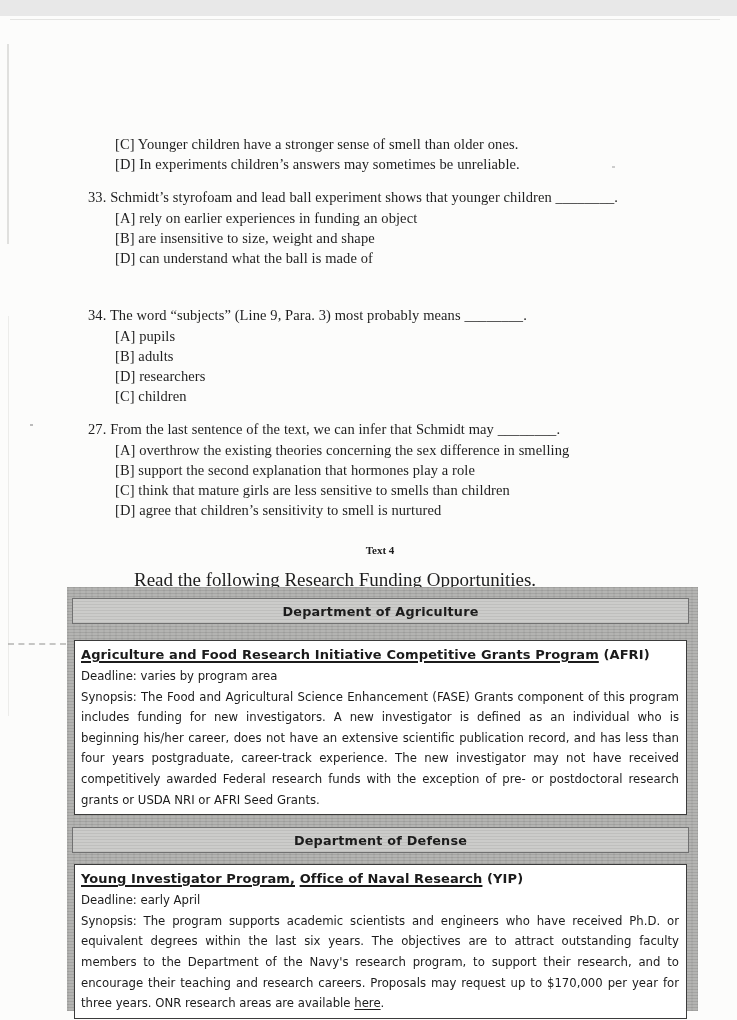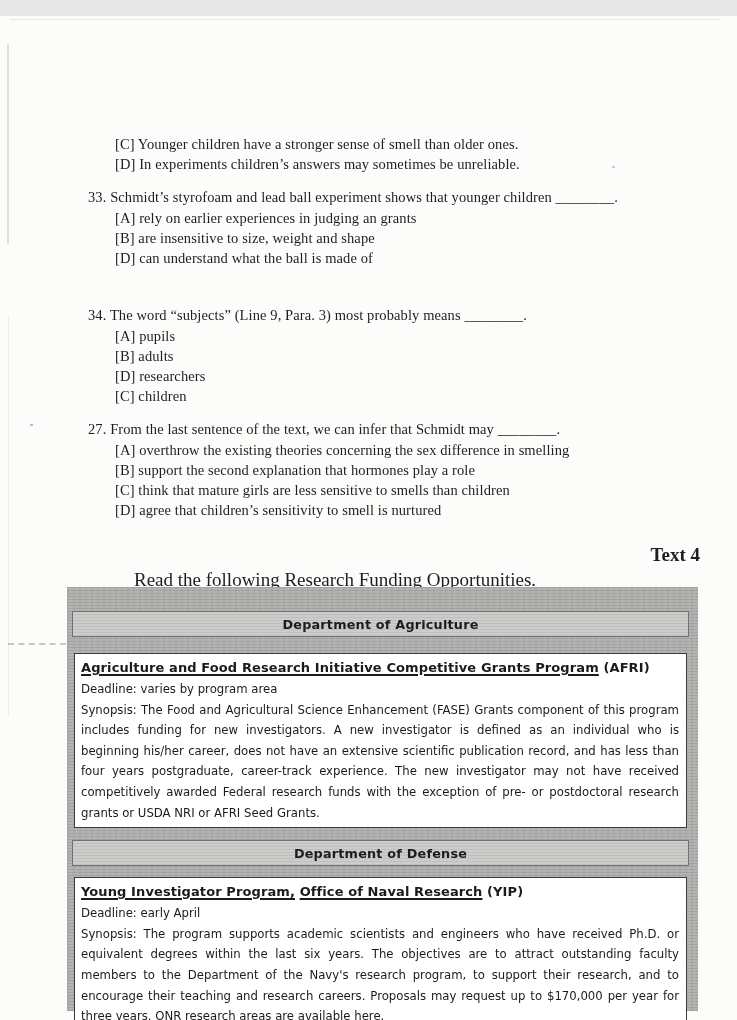--- a/index.html
+++ b/index.html
@@ -24,34 +24,34 @@
 
   
   .qblock { position:absolute; font-size:14.5px; line-height:19.8px; letter-spacing:.1px; }
   .q-stem { white-space:nowrap; }
   .q-opts { margin-left:27px; }
   .opt { white-space:nowrap; }
   .stem-gap { height:1.5px; }
 
   .text4-heading {
     position:absolute; top:528px; left:60px; width:640px;
-    text-align:right; font-weight:bold; font-size:19px;
+    text-align:center; font-weight:bold; font-size:11px;
   }
   .read-line { position:absolute; top:553px; left:134px; font-size:19px; }
 
   
   .funding-table {
     position:absolute; left:67px; top:571px; width:631px; height:424px;
     box-sizing:border-box;
     background-color:#b0b0ae;
     background-image:
       repeating-linear-gradient(0deg, rgba(0,0,0,0.07) 0 1px, rgba(255,255,255,0.05) 1px 3px),
       repeating-linear-gradient(90deg, rgba(0,0,0,0.04) 0 2px, transparent 2px 6px);
     font-family:"DejaVu Sans", sans-serif;
-    padding-top:24px;
+    padding-top:11px;
   }
   .dept-bar {
     margin:0 9px 0 5px; height:24px;
     background-color:#c9c9c7;
     background-image:repeating-linear-gradient(0deg, rgba(0,0,0,0.05) 0 1px, rgba(255,255,255,0.06) 1px 3px);
     border:1px solid #717171;
     display:flex; align-items:center; justify-content:center;
     font-weight:bold; font-size:12.8px; color:#1c1c1c;
     letter-spacing:.2px;
   }
@@ -86,21 +86,21 @@
 
   <div class="qblock" style="top:119px; left:115px;">
     <div class="opt">[C] Younger children have a stronger sense of smell than older ones.</div>
     <div class="opt">[D] In experiments children’s answers may sometimes be unreliable.</div>
   </div>
 
   <div class="qblock" style="top:172px; left:88px;">
     <div class="q-stem">33. Schmidt’s styrofoam and lead ball experiment shows that younger children ________.</div>
     <div class="stem-gap"></div>
     <div class="q-opts">
-      <div class="opt">[A] rely on earlier experiences in judging an grants</div>
+      <div class="opt">[A] rely on earlier experiences in funding an object</div>
       <div class="opt">[B] are insensitive to size, weight and shape</div>
       <div class="opt">[D] can understand what the ball is made of</div>
     </div>
   </div>
 
   <div class="qblock" style="top:290px; left:88px;">
     <div class="q-stem">34. The word “subjects” (Line 9, Para. 3) most probably means ________.</div>
     <div class="stem-gap"></div>
     <div class="q-opts">
       <div class="opt">[A] pupils</div>

